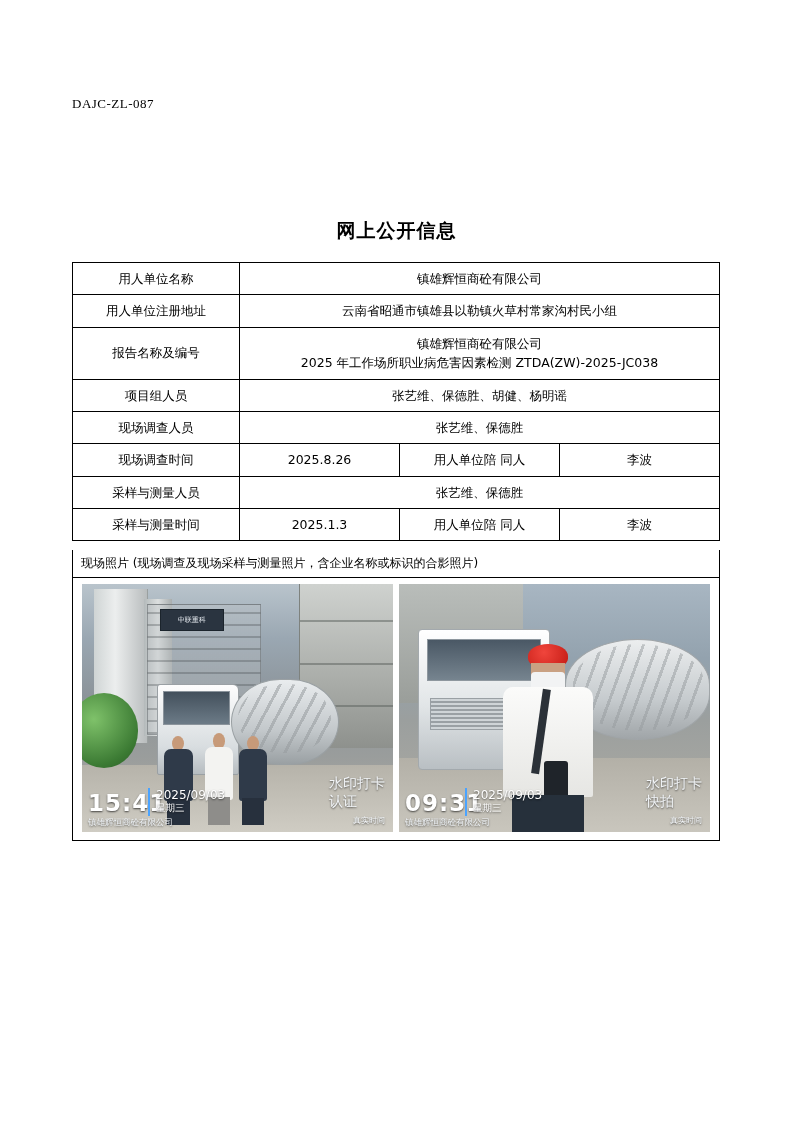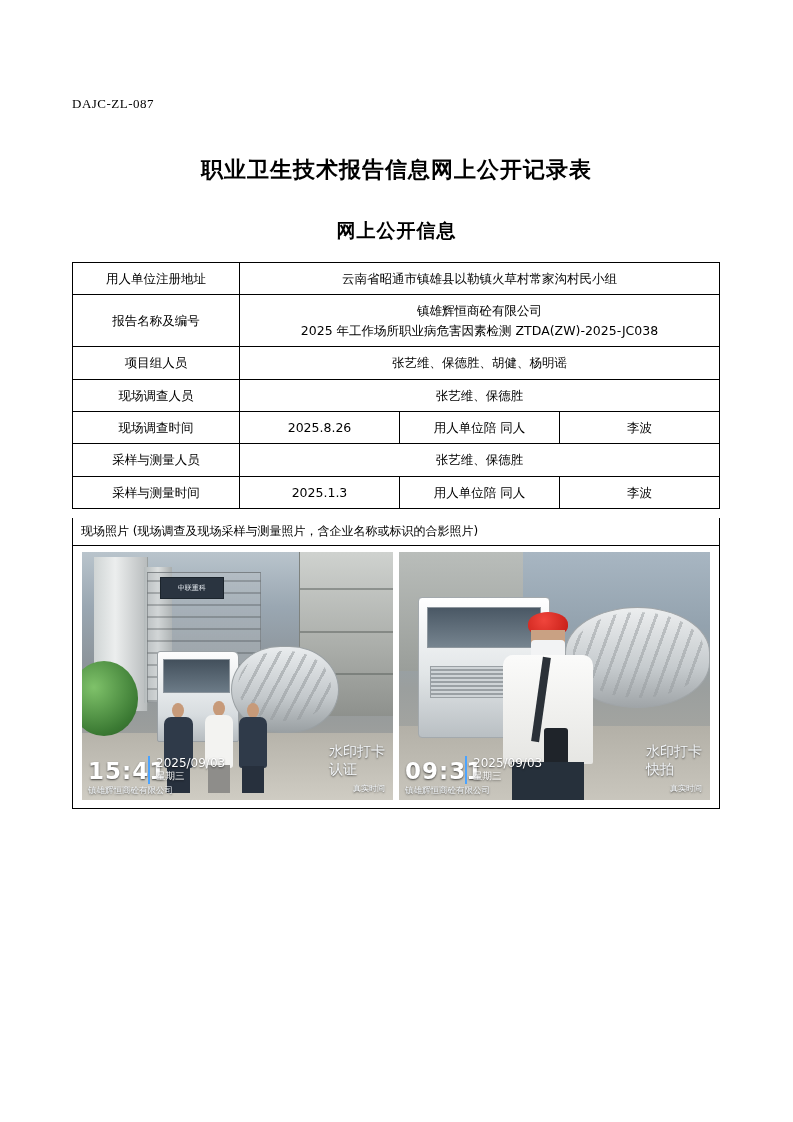--- a/index.html
+++ b/index.html
@@ -313,26 +313,29 @@
   }
   .two-lines span { display: block; }
 </style>
 </head>
 <body>
 
 <div class="page">
 
   <div class="doc-code">DAJC-ZL-087</div>
 
-  <div class="title-main">职业卫生技术报告信息网上公开记录表</div>
   <div class="title-sub">网上公开信息</div>
 
   <div class="table-wrap">
     <table class="info">
       <tbody>
+          <tr class="row-h">
+        <td class="label">用人单位名称</td>
+        <td class="value" colspan="3">镇雄辉恒商砼有限公司</td>
+      </tr>
       <tr class="row-h">
         <td class="label">用人单位注册地址</td>
         <td class="value" colspan="3">云南省昭通市镇雄县以勒镇火草村常家沟村民小组</td>
       </tr>
       <tr class="row-tall">
         <td class="label">报告名称及编号</td>
         <td class="value two-lines" colspan="3">
           <span>镇雄辉恒商砼有限公司</span>
           <span>2025 年工作场所职业病危害因素检测  ZTDA(ZW)-2025-JC038</span>
         </td>

